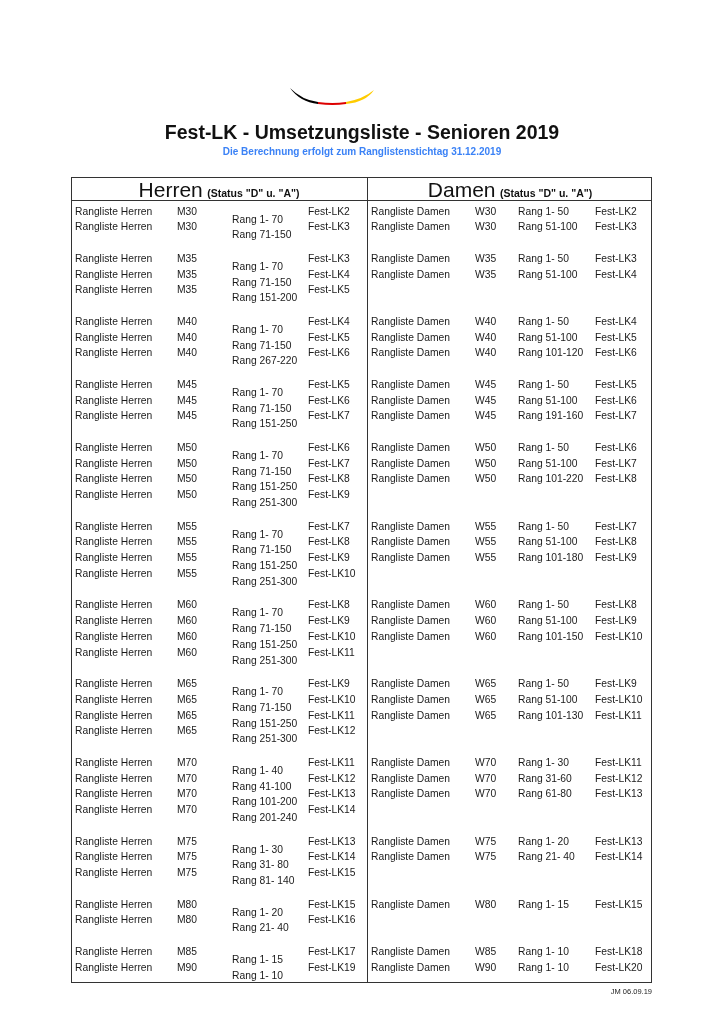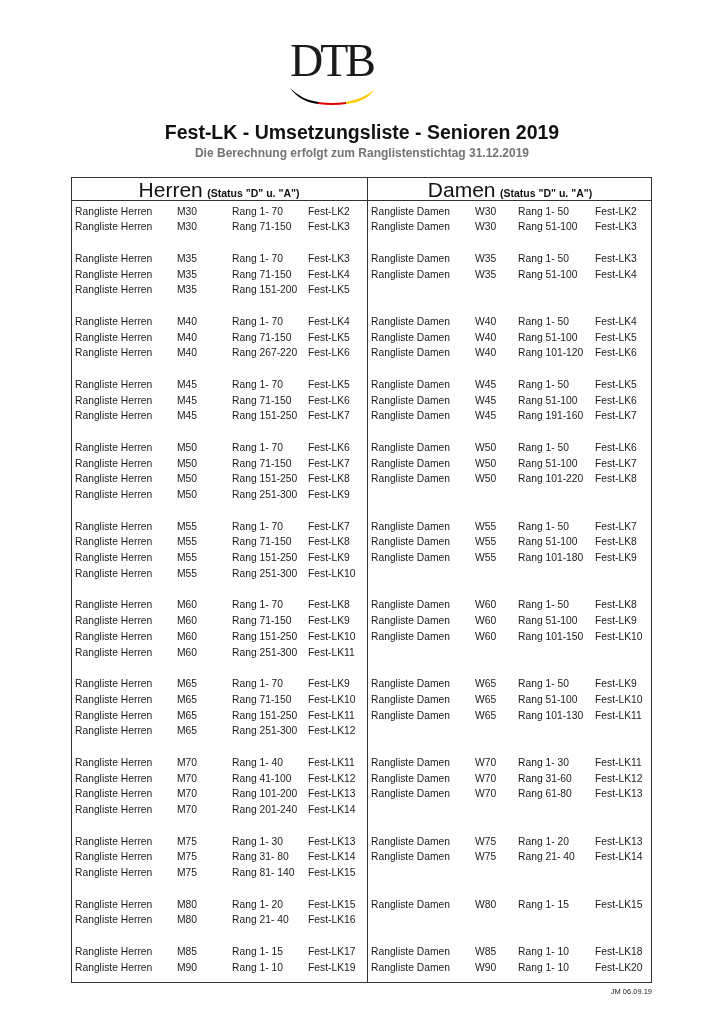--- a/index.html
+++ b/index.html
@@ -4,44 +4,43 @@
   <style>
     html, body { margin: 0; padding: 0; background: #ffffff; }
     body { width: 724px; height: 1024px; position: relative; overflow: hidden; font-family: "Liberation Sans", sans-serif; color: #111; }
 
     .logo { position: absolute; left: 288px; top: 36px; width: 180px; height: 70px; }
     .logo-dtb { position: absolute; left: 2px; top: 0; font-family: "Liberation Serif", serif; font-size: 46px; letter-spacing: -3px; color: #1a1a1a; line-height: 50px; }
     .logo-text { position: absolute; left: 74px; top: 6px; font-family: "Liberation Sans", sans-serif; font-size: 16px; line-height: 18px; color: #222; letter-spacing: -0.3px; }
     .logo-swoosh { position: absolute; left: 0; top: 46px; width: 90px; height: 24px; }
 
     .title { position: absolute; left: 0; width: 724px; top: 121px; text-align: center; font-weight: bold; font-size: 19.5px; color: #111; }
-    .subtitle { position: absolute; left: 0; width: 724px; top: 146px; text-align: center; font-weight: bold; font-size: 12px; color: #737373; }
+    .subtitle { position: absolute; left: 0; width: 724px; top: 146px; text-align: center; font-weight: bold; font-size: 10px; color: #3b82f6; }
 
     .table-box { position: absolute; left: 71px; top: 177px; width: 581px; height: 806px; border: 1.5px solid #333; box-sizing: border-box; }
     .header-rule { position: absolute; left: 71px; top: 200px; width: 581px; height: 0; border-top: 1.5px solid #333; }
     .mid-divider { position: absolute; left: 367px; top: 177px; width: 0; height: 806px; border-left: 1.5px solid #333; }
 
     .section-head { position: absolute; top: 178px; height: 22px; text-align: center; white-space: nowrap; }
     .section-head .big { font-weight: normal; font-size: 21px; }
     .section-head .small { font-weight: bold; font-size: 10.5px; }
     .herren-head { left: 71px; width: 296px; }
     .damen-head { left: 368px; width: 284px; }
 
     .row { position: absolute; height: 15.7px; font-size: 10.3px; line-height: 15.7px; white-space: nowrap; color: #1a1a1a; }
     .row span { position: absolute; top: 0; }
-    .h .c1 { left: 75px; } .h .c2 { left: 177px; } .h .c3 { left: 232px; } .h .c4 { left: 308px; }
+    .h .c1 { left: 75px; } .h .c2 { left: 177px; } .h .c3 { left: 232px; margin-top: 8px; } .h .c4 { left: 308px; }
     .d .c1 { left: 371px; } .d .c2 { left: 475px; } .d .c3 { left: 518px; } .d .c4 { left: 595px; }
 
     .footer-note { position: absolute; left: 600px; width: 52px; top: 987px; text-align: right; font-size: 7.5px; color: #222; }
   </style>
 </head>
 <body>
 
 <div class="logo">
-  <div class="logo-dtb">DTB</div>
   <svg class="logo-swoosh" viewBox="0 0 90 24">
     <path id="sw-black" d="M2 6 Q 14 18 30 20 L 30 22 Q 12 20 2 6 Z" fill="#000000"></path>
     <path id="sw-red" d="M30 20 Q 45 22 58 20 L 58 22 Q 45 24 30 22 Z" fill="#dd0000"></path>
     <path id="sw-gold" d="M58 20 Q 75 17 86 8 Q 78 20 58 22 Z" fill="#ffcc00"></path>
   </svg>
 </div>
 
 <div class="title">Fest-LK - Umsetzungsliste - Senioren 2019</div>
 <div class="subtitle">Die Berechnung erfolgt zum Ranglistenstichtag 31.12.2019</div>
 

